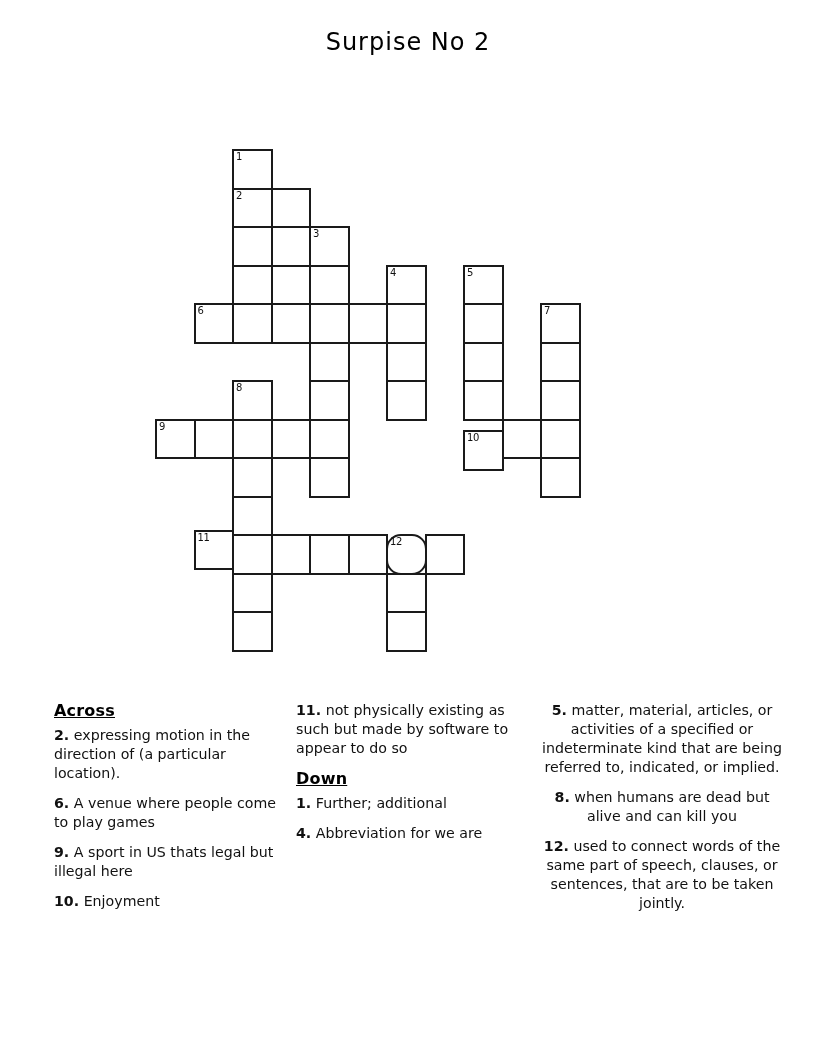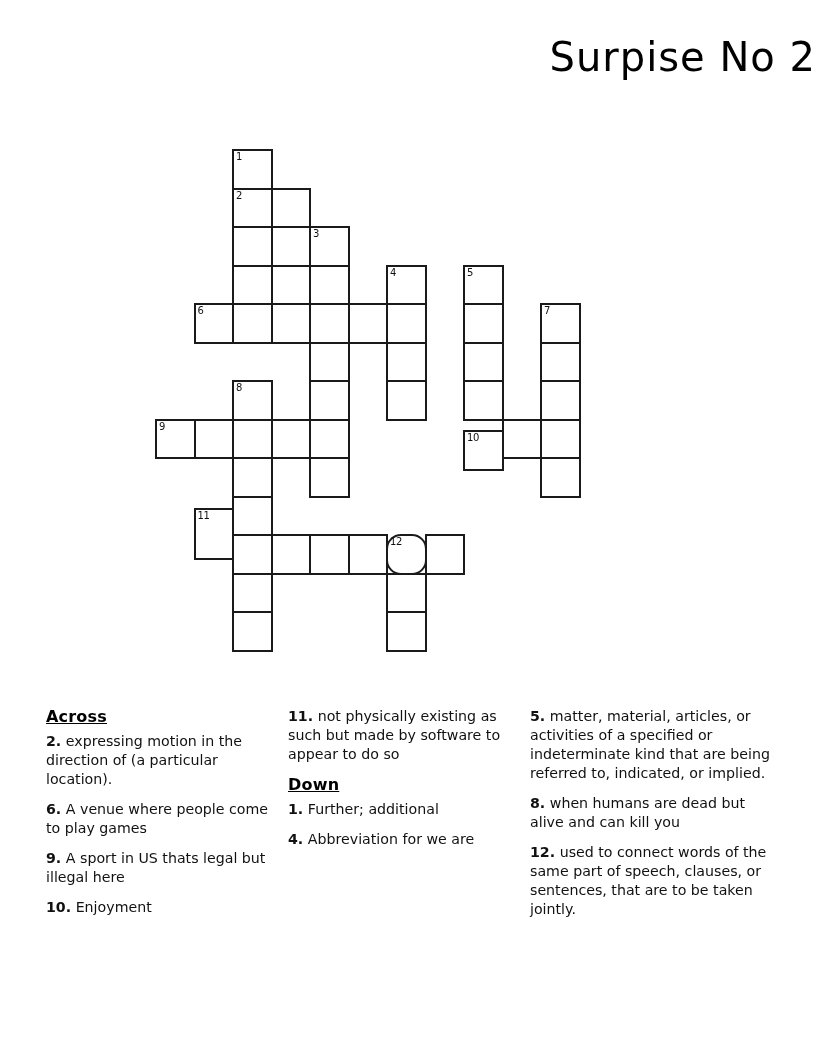--- a/index.html
+++ b/index.html
@@ -13,24 +13,24 @@
     font-family: "DejaVu Sans", sans-serif;
     color: #000000;
     position: relative;
     overflow: hidden;
   }
 
   
   #puzzle-title {
     position: absolute;
     left: 0;
-    top: 34px;
-    width: 816px;
-    text-align: right;
-    font-size: 40px;
+    top: 28px;
+    width: 816px;
+    text-align: center;
+    font-size: 24px;
     letter-spacing: 1px;
     font-family: "DejaVu Sans", sans-serif;
     font-weight: 400;
     color: #000;
   }
 
   
   #crossword-grid {
     position: absolute;
     left: 0;
@@ -58,25 +58,26 @@
   
   #clues {
     position: absolute;
     left: 0;
     top: 697px;
     width: 816px;
     height: 340px;
   }
   .clue-col {
     position: absolute;
-    top: 10px;
+    top: 4px;
+    margin-left: 8px;
   }
   #clue-col-1 { left: 46px;  width: 230px; }
   #clue-col-2 { left: 288px; width: 232px; }
-  #clue-col-3 { left: 530px; width: 248px; }
+  #clue-col-3 { left: 530px; width: 248px; text-align: center; }
 
   .clue-heading {
     font-size: 16px;
     font-weight: bold;
     text-decoration: underline;
     margin: 0 0 6px 0;
     font-family: "DejaVu Sans", sans-serif;
     letter-spacing: 0.2px;
   }
   .clue-item {
@@ -148,21 +149,21 @@
     <div class="cw-cell" style="left: 309px; top: 418.5px; width: 40.5px; height: 40.5px;"></div>
     <div class="cw-cell" style="left: 463px; top: 430px; width: 40.5px; height: 40.5px;">
       <span class="cw-num">10</span>
     </div>
     <div class="cw-cell" style="left: 501.5px; top: 418.5px; width: 40.5px; height: 40.5px;"></div>
     <div class="cw-cell" style="left: 540px; top: 418.5px; width: 40.5px; height: 40.5px;"></div>
     <div class="cw-cell" style="left: 232px; top: 457px; width: 40.5px; height: 40.5px;"></div>
     <div class="cw-cell" style="left: 309px; top: 457px; width: 40.5px; height: 40.5px;"></div>
     <div class="cw-cell" style="left: 540px; top: 457px; width: 40.5px; height: 40.5px;"></div>
     <div class="cw-cell" style="left: 232px; top: 495.5px; width: 40.5px; height: 40.5px;"></div>
-    <div class="cw-cell" style="left: 193.5px; top: 508px; width: 40.5px; height: 52px;">
+    <div class="cw-cell" style="left: 193.5px; top: 530px; width: 40.5px; height: 40px;">
       <span class="cw-num">11</span>
     </div>
     <div class="cw-cell" style="left: 232px; top: 534px; width: 40.5px; height: 40.5px;"></div>
     <div class="cw-cell" style="left: 270.5px; top: 534px; width: 40.5px; height: 40.5px;"></div>
     <div class="cw-cell" style="left: 309px; top: 534px; width: 40.5px; height: 40.5px;"></div>
     <div class="cw-cell" style="left: 347.5px; top: 534px; width: 40.5px; height: 40.5px;"></div>
     <div class="cw-cell" style="left: 386px; top: 534px; width: 40.5px; height: 40.5px; border-radius: 15px;">
       <span class="cw-num">12</span>
     </div>
     <div class="cw-cell" style="left: 424.5px; top: 534px; width: 40.5px; height: 40.5px;"></div>

